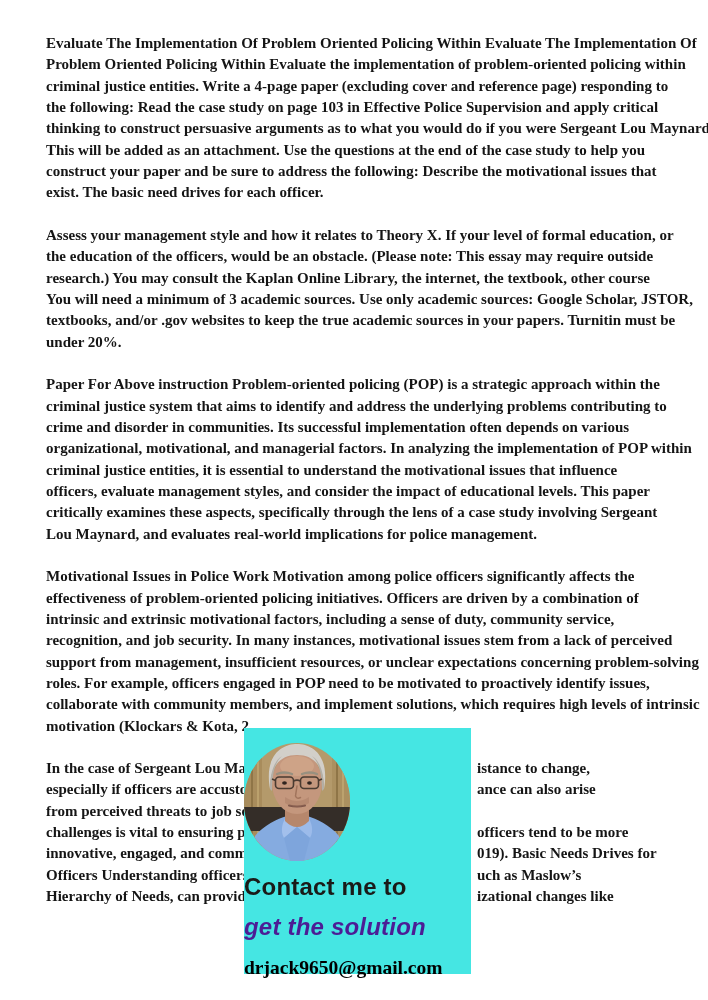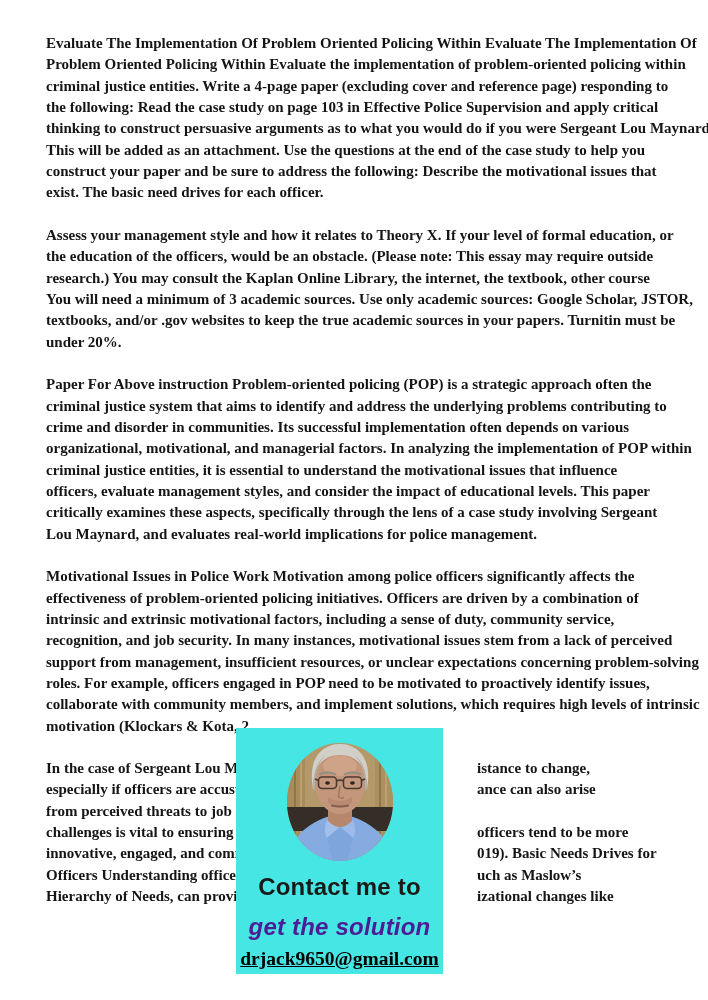--- a/index.html
+++ b/index.html
@@ -11,34 +11,33 @@
     font-family:"Liberation Serif","DejaVu Serif",serif;
   }
   .doc{
     position:absolute;left:46px;top:33px;width:616px;
     font-size:15px;line-height:21.33px;color:#151515;
   }
   .para{margin:0 0 21.33px 0;}
   .line{white-space:nowrap;position:relative;}
   .frag-right{position:absolute;left:431px;top:0;}
   .overlay{
-    position:absolute;left:236px;top:728px;width:207px;height:246px;
-    text-align:center;
+    position:absolute;left:244px;top:728px;width:227px;height:246px;
+    text-align:left;
   }
   .photo-wrap{margin-top:15px;line-height:0;}
   .contact-heading{
     font-family:"Liberation Sans","DejaVu Sans",sans-serif;
     font-weight:bold;font-size:24px;line-height:31px;
     margin-top:10px;letter-spacing:0.2px;
   }
   .contact-email{
     font-family:"Liberation Serif","DejaVu Serif",serif;
     font-weight:bold;font-size:19.5px;line-height:23px;
-    margin-top:5px;
-    text-decoration:underline;
+    margin-top:14px;
   }
 </style>
 </head>
 <body>
 
 <div class="page">
 
   <div class="doc" style="color: rgb(21, 21, 21); font-weight: bold;">
       <div class="para">
         <div class="line">Evaluate The Implementation Of Problem Oriented Policing Within Evaluate The Implementation Of</div>
@@ -52,21 +51,21 @@
       </div>
       <div class="para">
         <div class="line">Assess your management style and how it relates to Theory X. If your level of formal education, or</div>
         <div class="line">the education of the officers, would be an obstacle. (Please note: This essay may require outside</div>
         <div class="line">research.) You may consult the Kaplan Online Library, the internet, the textbook, other course</div>
         <div class="line">You will need a minimum of 3 academic sources. Use only academic sources: Google Scholar, JSTOR,</div>
         <div class="line">textbooks, and/or .gov websites to keep the true academic sources in your papers. Turnitin must be</div>
         <div class="line">under 20%.</div>
       </div>
       <div class="para">
-        <div class="line">Paper For Above instruction Problem-oriented policing (POP) is a strategic approach often the</div>
+        <div class="line">Paper For Above instruction Problem-oriented policing (POP) is a strategic approach within the</div>
         <div class="line">criminal justice system that aims to identify and address the underlying problems contributing to</div>
         <div class="line">crime and disorder in communities. Its successful implementation often depends on various</div>
         <div class="line">organizational, motivational, and managerial factors. In analyzing the implementation of POP within</div>
         <div class="line">criminal justice entities, it is essential to understand the motivational issues that influence</div>
         <div class="line">officers, evaluate management styles, and consider the impact of educational levels. This paper</div>
         <div class="line">critically examines these aspects, specifically through the lens of a case study involving Sergeant</div>
         <div class="line">Lou Maynard, and evaluates real-world implications for police management.</div>
       </div>
       <div class="para">
         <div class="line">Motivational Issues in Police Work Motivation among police officers significantly affects the</div>

